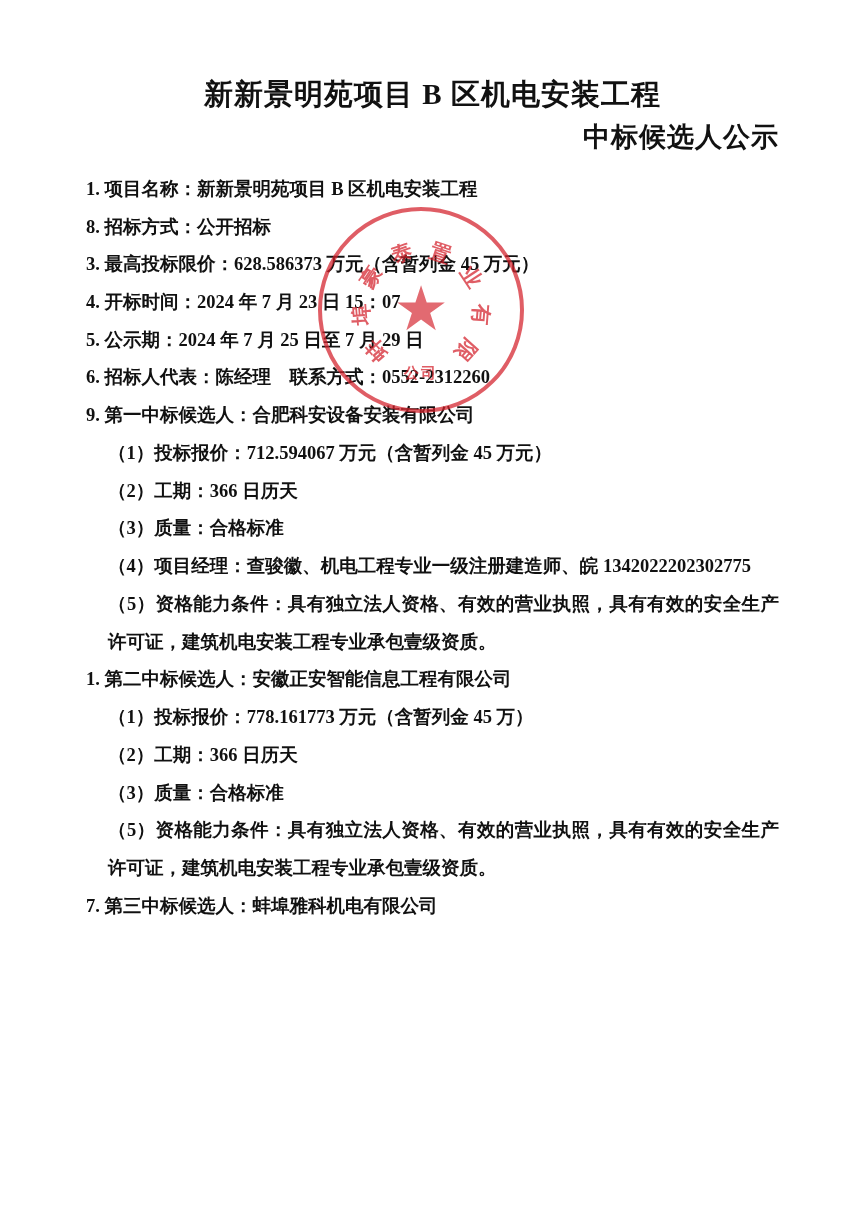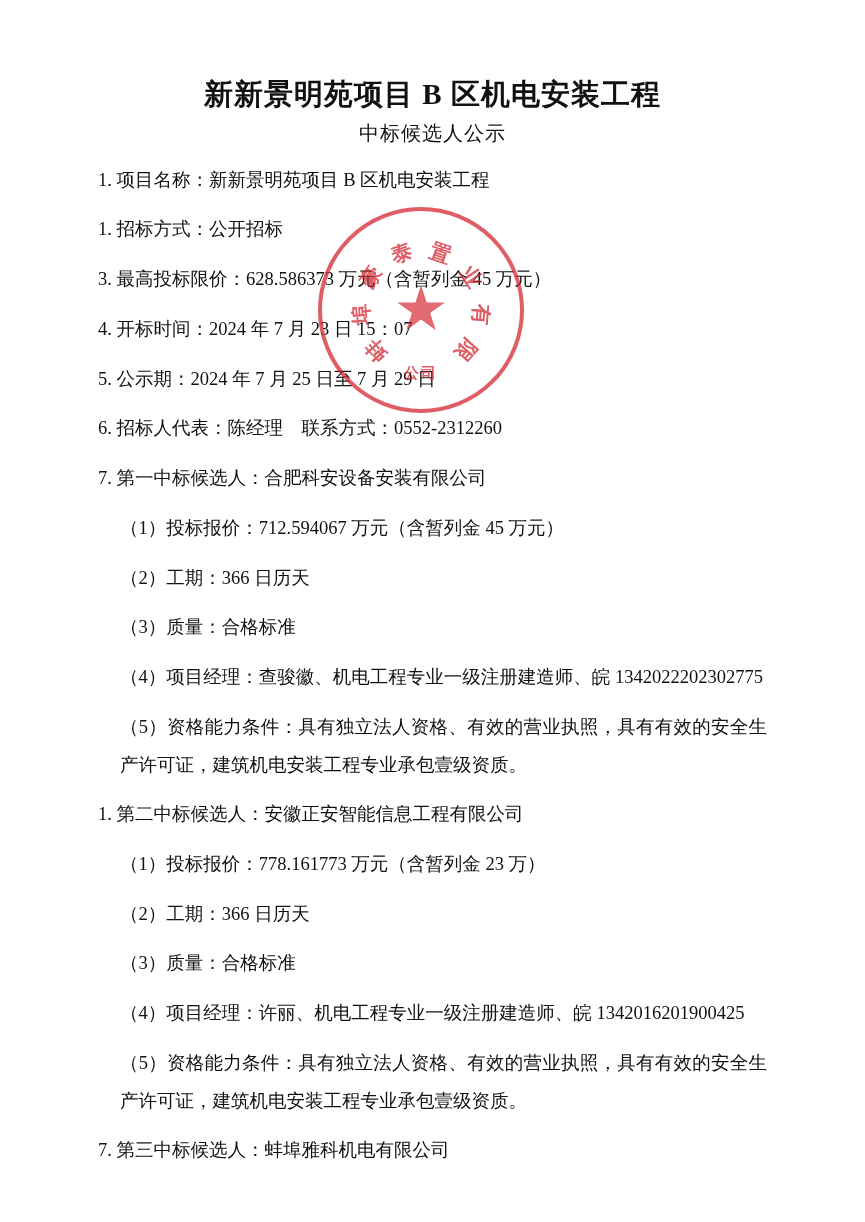--- a/index.html
+++ b/index.html
@@ -24,37 +24,38 @@
   }
   .doc-title {
     text-align: center;
     font-size: 29px;
     font-weight: bold;
     letter-spacing: 1px;
     margin: 10px 0 6px 0;
     line-height: 1.3;
   }
   .doc-subtitle {
-    text-align: center;
-    font-size: 20px;
-    font-weight: normal;
+    text-align: right;
+    font-size: 27px;
+    font-weight: bold;
     letter-spacing: 1px;
     margin: 0 0 16px 0;
     line-height: 1.3;
   }
   .body-text {
     font-size: 18.5px;
     line-height: 2.04;
     text-align: justify;
   }
   .para {
-    margin: 12px;
+    margin: 0;
     padding: 0;
     text-indent: 0;
     white-space: normal;
+    font-weight: bold;
   }
   .para.indent1 {
     padding-left: 22px;
   }
   .seal {
     position: absolute;
     left: 318px;
     top: 207px;
     width: 198px;
     height: 198px;
@@ -110,36 +111,35 @@
 </head>
 <body>
 
 <div class="page">
 
   <div class="doc-title">新新景明苑项目 B 区机电安装工程</div>
   <div class="doc-subtitle">中标候选人公示</div>
 
   <div class="body-text">
     <p class="para">1. 项目名称：新新景明苑项目 B 区机电安装工程</p>
-    <p class="para">1. 招标方式：公开招标</p>
+    <p class="para">8. 招标方式：公开招标</p>
     <p class="para">3. 最高投标限价：628.586373 万元（含暂列金 45 万元）</p>
     <p class="para">4. 开标时间：2024 年 7 月 23 日 15：07</p>
     <p class="para">5. 公示期：2024 年 7 月 25 日至 7 月 29 日</p>
     <p class="para">6. 招标人代表：陈经理　联系方式：0552-2312260</p>
-    <p class="para">7. 第一中标候选人：合肥科安设备安装有限公司</p>
+    <p class="para">9. 第一中标候选人：合肥科安设备安装有限公司</p>
     <p class="para indent1">（1）投标报价：712.594067 万元（含暂列金 45 万元）</p>
     <p class="para indent1">（2）工期：366 日历天</p>
     <p class="para indent1">（3）质量：合格标准</p>
     <p class="para indent1">（4）项目经理：查骏徽、机电工程专业一级注册建造师、皖 1342022202302775</p>
     <p class="para indent1">（5）资格能力条件：具有独立法人资格、有效的营业执照，具有有效的安全生产许可证，建筑机电安装工程专业承包壹级资质。</p>
     <p class="para">1. 第二中标候选人：安徽正安智能信息工程有限公司</p>
-    <p class="para indent1">（1）投标报价：778.161773 万元（含暂列金 23 万）</p>
+    <p class="para indent1">（1）投标报价：778.161773 万元（含暂列金 45 万）</p>
     <p class="para indent1">（2）工期：366 日历天</p>
     <p class="para indent1">（3）质量：合格标准</p>
-    <p class="para indent1">（4）项目经理：许丽、机电工程专业一级注册建造师、皖 1342016201900425</p>
     <p class="para indent1">（5）资格能力条件：具有独立法人资格、有效的营业执照，具有有效的安全生产许可证，建筑机电安装工程专业承包壹级资质。</p>
     <p class="para">7. 第三中标候选人：蚌埠雅科机电有限公司</p>
   </div>
 
   <div class="seal">
     <div class="seal-inner"></div>
     <div class="seal-arc-text" id="seal-arc">
         <span style="transform: rotate(-132deg) translate(-50%, -74px);">蚌</span>
         <span style="transform: rotate(-94.2857deg) translate(-50%, -74px);">埠</span>
         <span style="transform: rotate(-56.5714deg) translate(-50%, -74px);">豪</span>

